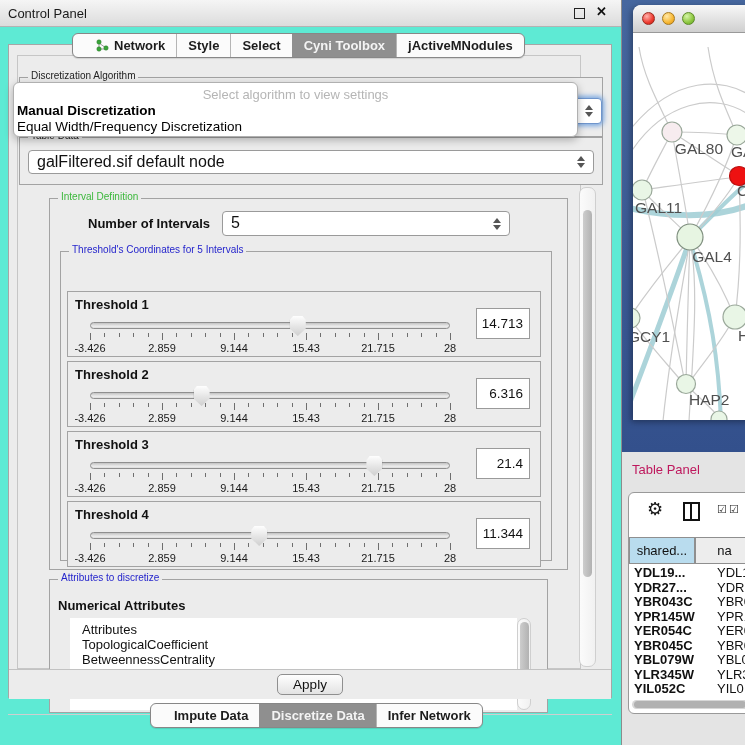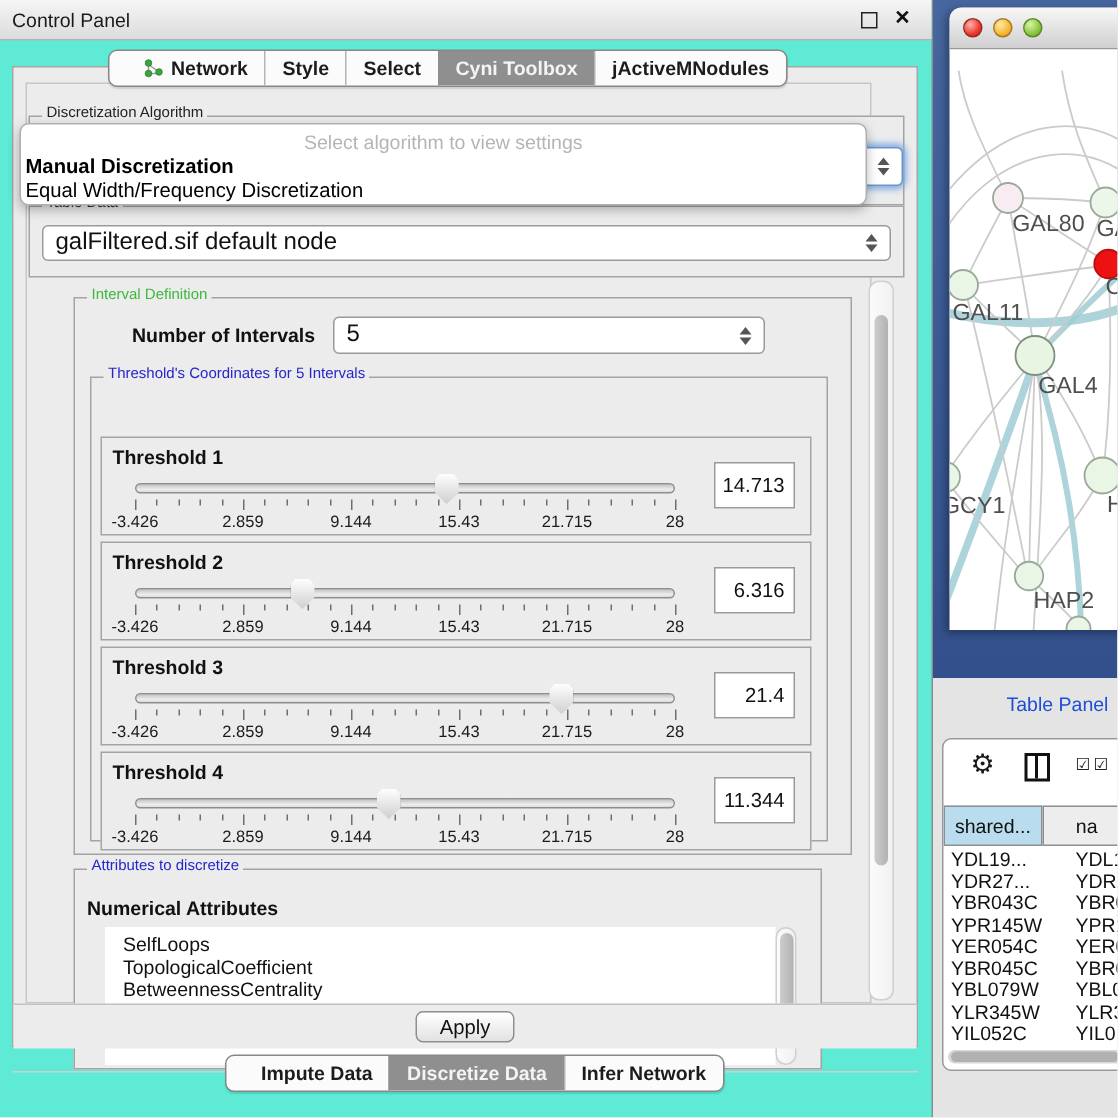--- a/index.html
+++ b/index.html
@@ -69,33 +69,33 @@
     box-shadow:-2px 2px 6px rgba(0,0,0,.35);overflow:hidden;}
   .netbar{position:absolute;left:0;top:0;width:100%;height:28px;background:linear-gradient(#f8f8f8,#cfcfcf);
     border-bottom:1px solid #999;border-radius:8px 0 0 0;box-sizing:border-box;}
   .light{position:absolute;top:7px;width:13px;height:13px;border-radius:50%;box-sizing:border-box;}
   .l-red{left:9px;background:radial-gradient(circle at 35% 30%,#ffb3ad,#ee3b30 60%,#b71c12);border:1px solid #9a2a20;}
   .l-yellow{left:29px;background:radial-gradient(circle at 35% 30%,#ffe9a8,#f7b733 60%,#d78f1c);border:1px solid #a77a1e;}
   .l-green{left:49px;background:radial-gradient(circle at 35% 30%,#d6f5a8,#8dc63f 60%,#5ea32a);border:1px solid #5d8a28;}
   .netview{position:absolute;left:0;top:28px;width:118px;height:387px;}
   
   .tp{position:absolute;left:622px;top:452px;width:123px;height:293px;background:#e4e4e4;}
-  .tp-title{position:absolute;left:10px;top:10px;font-size:13px;color:#1d4ed8;margin-left:39px;}
+  .tp-title{position:absolute;left:10px;top:10px;font-size:13px;color:#be185d;}
   .tp-box{position:absolute;left:6px;top:40px;width:125px;height:222px;background:#fff;border:1px solid #999;
     border-radius:6px;box-sizing:border-box;overflow:hidden;}
   .gear{position:absolute;left:18px;top:7px;font-size:18px;color:#1a1a1a;line-height:18px;}
   .split{position:absolute;left:54px;top:9px;width:13px;height:15px;border:2px solid #111;}
   .split::after{content:"";position:absolute;left:5px;top:0;width:2px;height:15px;background:#111;}
   .cbx{position:absolute;top:10px;font-size:11px;color:#222;}
   .tp-header{position:absolute;left:0px;top:44px;width:125px;height:27px;display:flex;}
   .tp-hcell{box-sizing:border-box;border:1px solid #8f8f8f;font-size:13px;text-align:center;line-height:25px;background:#ededed;}
   .tp-hcell.blue{background:#b9dcee;}
   .tp-rows{position:absolute;left:2px;top:73px;width:123px;height:133px;overflow:hidden;}
   .tp-row{display:flex;height:14.5px;font-size:13px;line-height:14.5px;}
-  .tp-c1{width:78px;padding-left:3px;box-sizing:border-box;white-space:nowrap;}
+  .tp-c1{width:78px;padding-left:3px;box-sizing:border-box;white-space:nowrap;font-weight:bold;}
   .tp-c2{width:45px;padding-left:8px;box-sizing:border-box;white-space:nowrap;overflow:hidden;}
   .hscroll{position:absolute;left:3px;top:207px;width:119px;height:9px;background:#d7d7d7;border-radius:5px;}
   .hthumb{position:absolute;left:2px;top:1px;width:112px;height:7px;background:#b1b1b1;border-radius:4px;}
   svg text{font-family:"Liberation Sans",sans-serif;}
 </style>
 </head>
 <body>
 
 <div id="root">
 
@@ -328,21 +328,21 @@
                 <div class="th-field">11.344</div>
               </div>
             </div>
         </div>
       </div>
 
       <div class="group" style="left:40px;top:534px;width:497px;height:132px;">
         <span class="group-title gt-blue">Attributes to discretize</span>
         <span class="bold-label" style="left:8px;top:18px;">Numerical Attributes</span>
         <div class="attr-list" style="left:20px;top:38px;width:447px;height:92px;padding-top:4px;box-sizing:border-box;" id="attr-list">
-            <div class="attr-item">SelfLoops</div>
+            <div class="attr-item">Attributes</div>
             <div class="attr-item">TopologicalCoefficient</div>
             <div class="attr-item">BetweennessCentrality</div>
           </div>
         <div class="vscroll" style="left:467px;top:38px;width:14px;height:92px;">
           <div class="vthumb" style="top:3px;height:55px;"></div>
         </div>
       </div>
 
       <div class="apply-bar">
         <div class="apply-btn">Apply</div>

